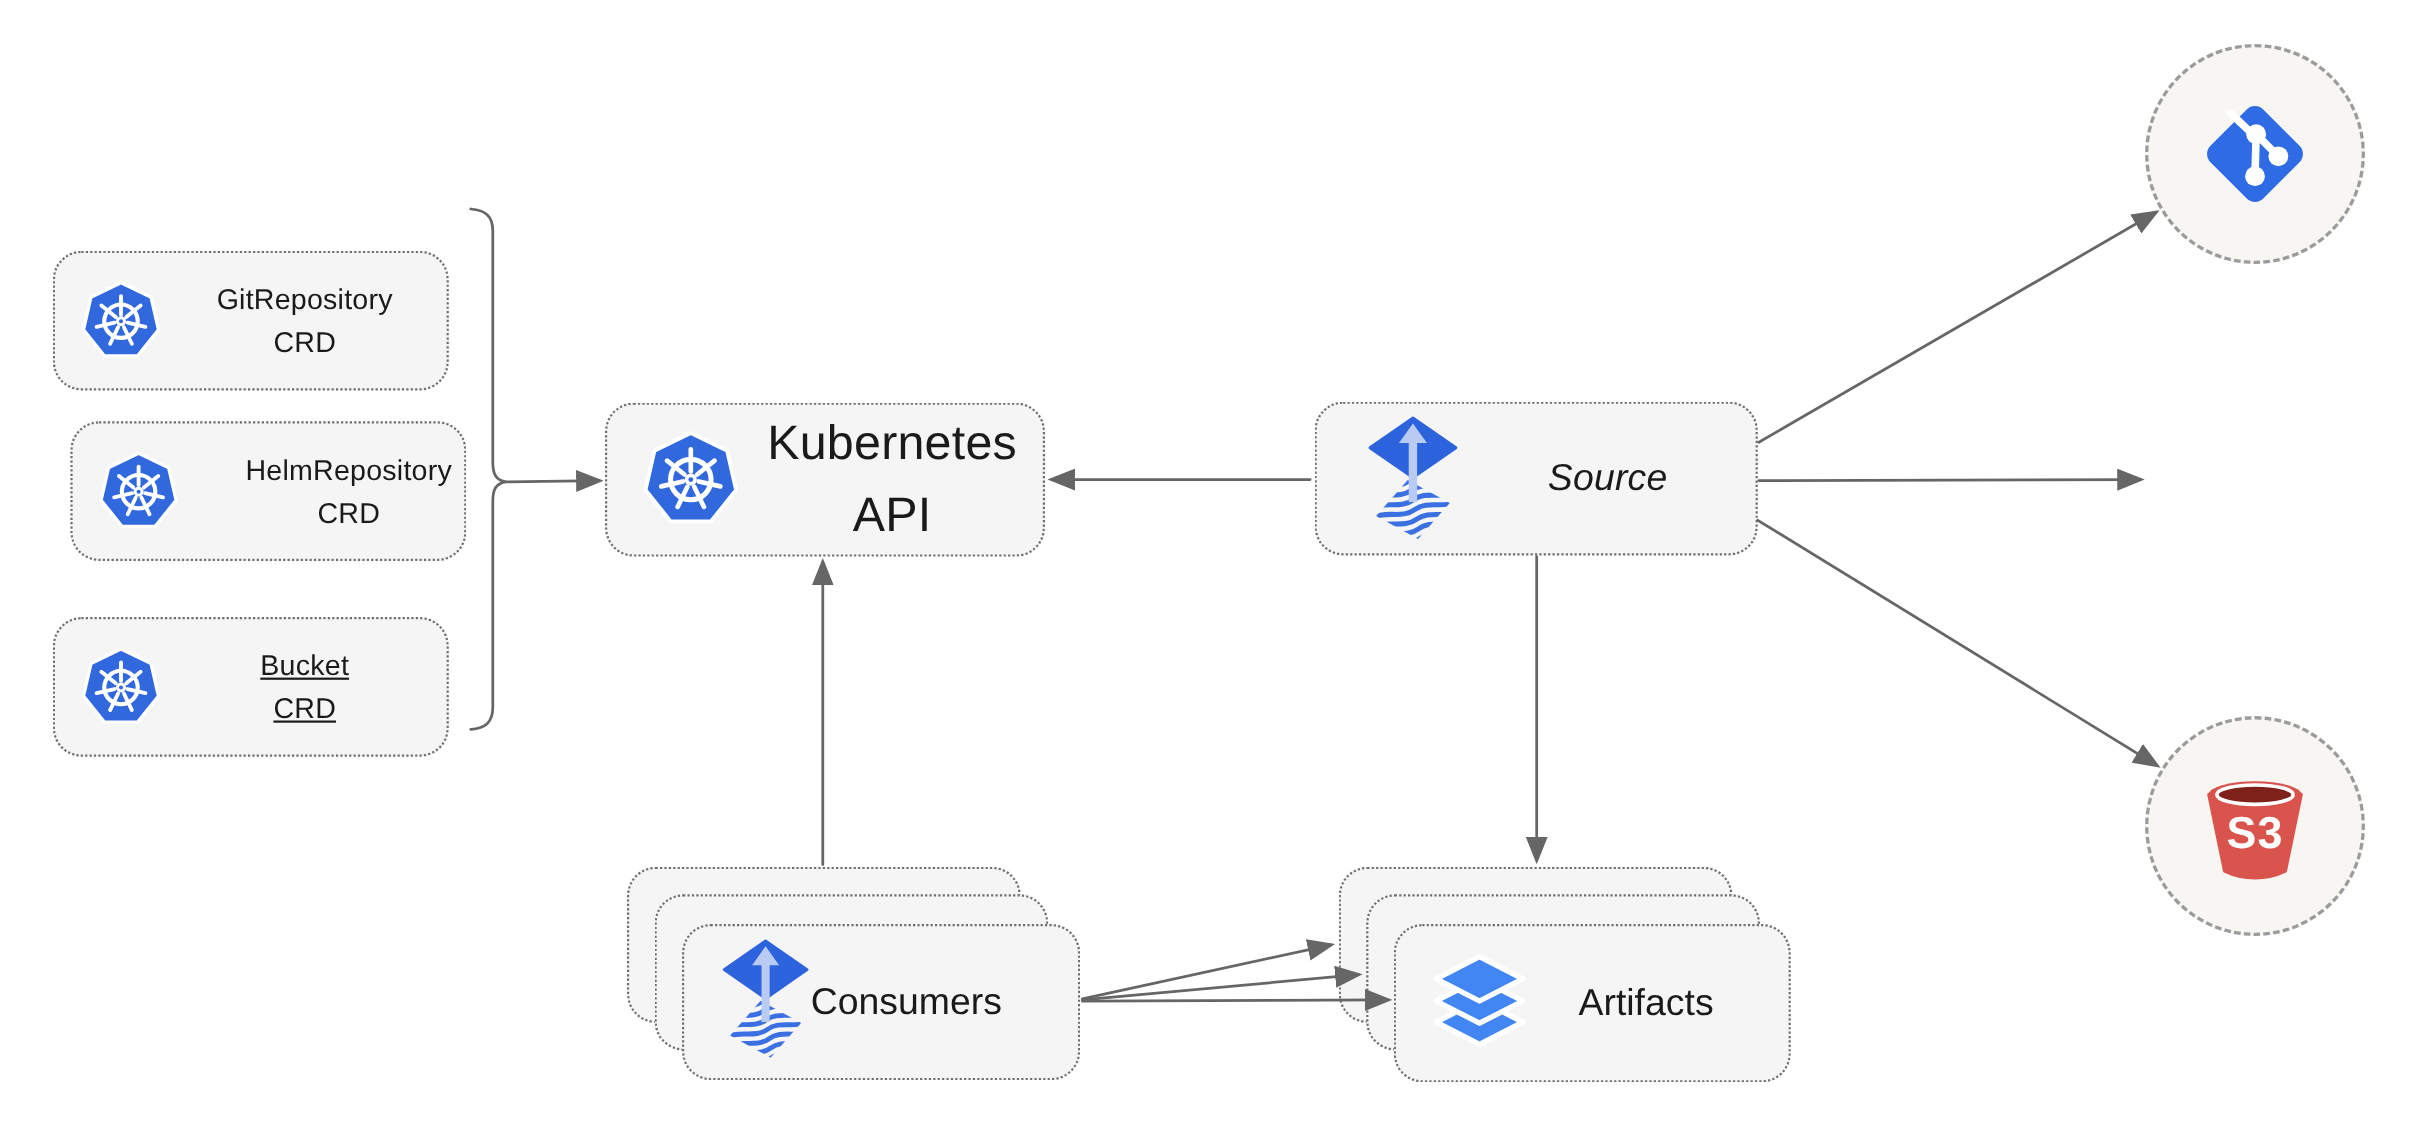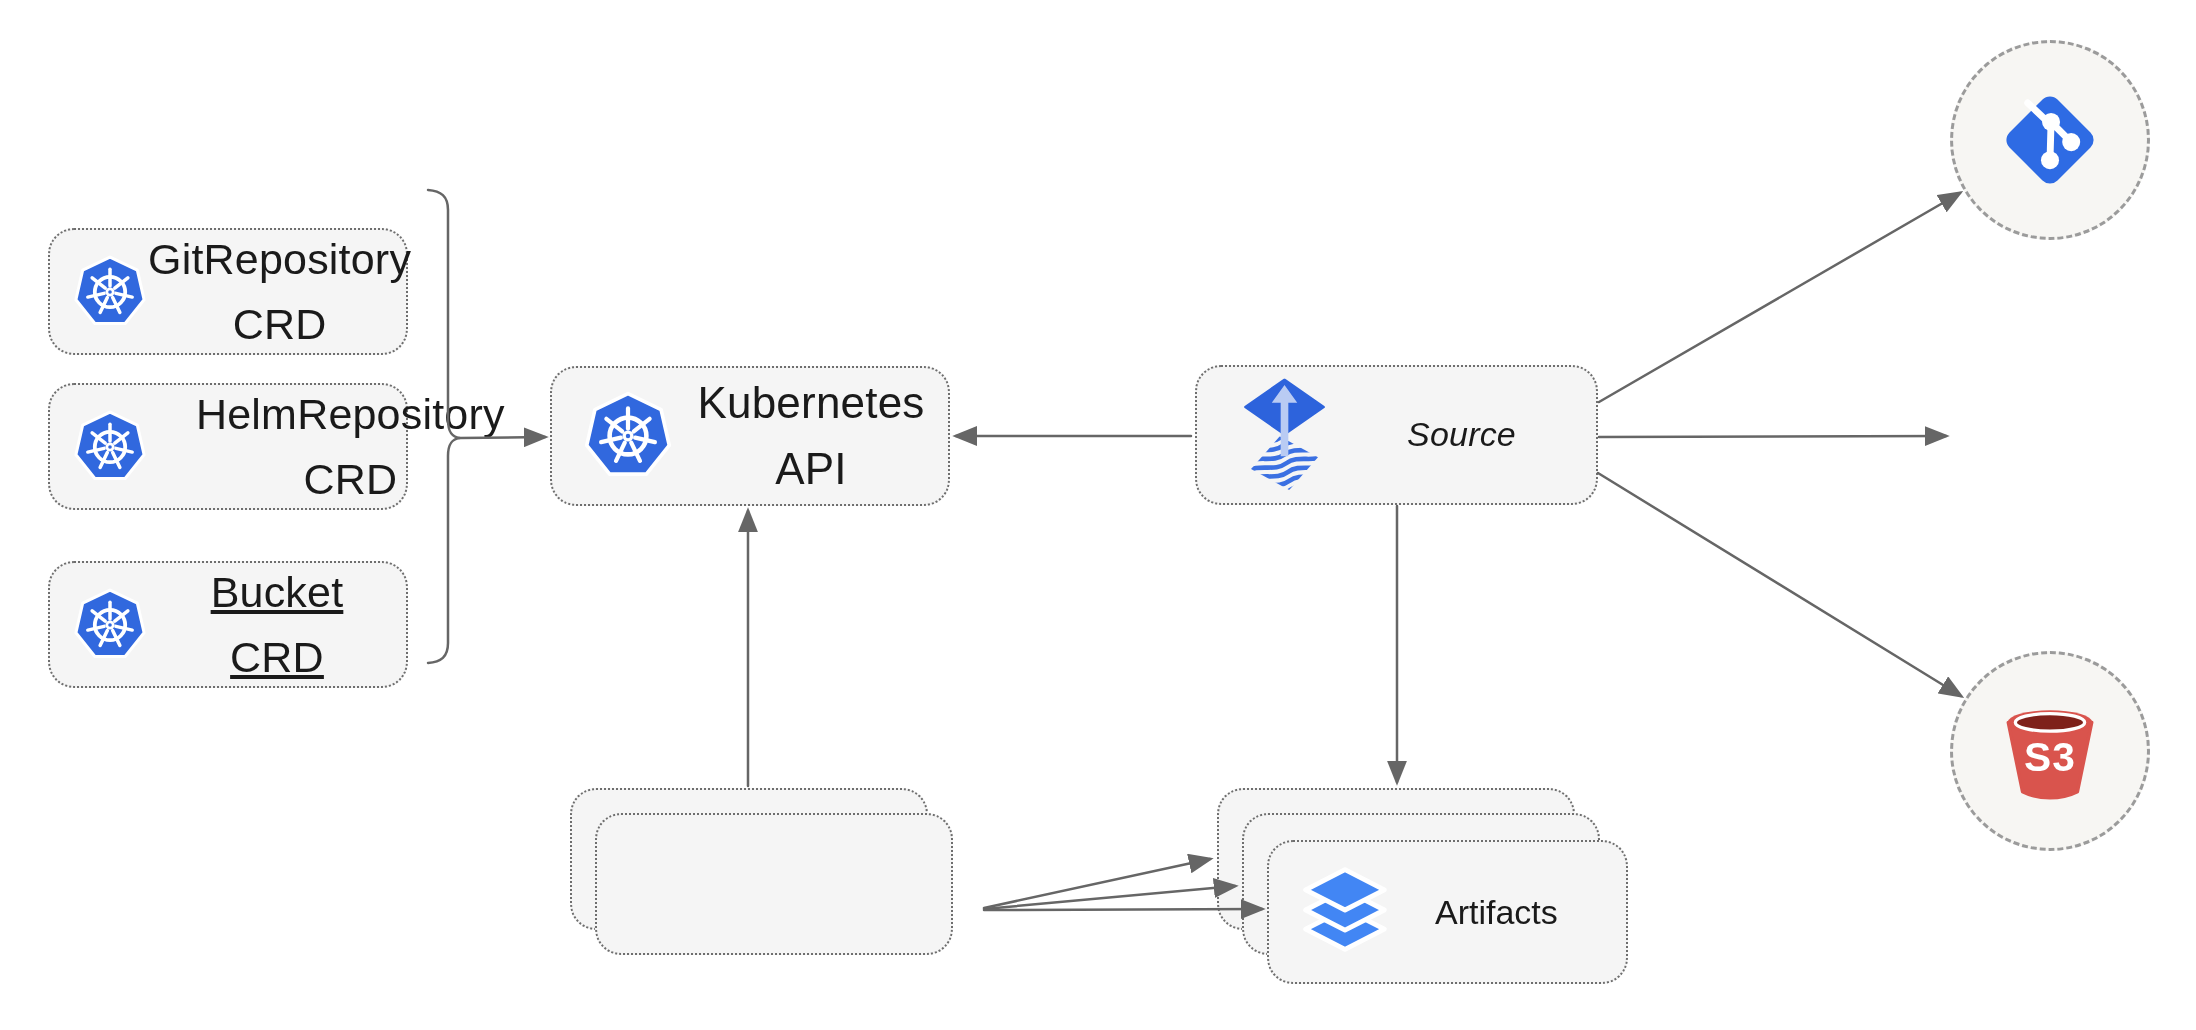--- a/index.html
+++ b/index.html
@@ -18,21 +18,21 @@
     background:var(--node_bg,#f5f5f5);
     border:2px dotted var(--node_border,#6e6e6e);
     border-radius:26px;
     box-sizing:border-box;
     display:flex;align-items:center;
     z-index:2;
   }
   .node .icon{flex:0 0 auto;display:flex;align-items:center;justify-content:center;}
   .node .label{
     flex:1 1 auto;text-align:center;
-    font-size:43px;line-height:1.5;color:var(--text_dark,#1a1a1a);
+    font-size:26px;line-height:1.5;color:var(--text_dark,#1a1a1a);
     letter-spacing:0.2px;
   }
   .label .l1,.label .l2{display:block;}
 
   .stack{position:absolute;z-index:2;}
   .stack .card{
     position:absolute;
     background:var(--node_bg,#f5f5f5);
     border:2px dotted var(--node_border,#6e6e6e);
     border-radius:26px;
@@ -132,21 +132,21 @@
       <svg width="76" height="76" viewBox="0 0 100 100">
           <use href="#sym-k8s"></use>
         </svg>
     </span>
     <span class="label">
       <span class="l1">GitRepository</span>
       <span class="l2">CRD</span>
     </span>
   </div>
 
-  <div class="node" style="left:48px;top:383px;width:360px;height:127px;padding-left:22px;gap:48px;">
+  <div class="node" style="left:64px;top:383px;width:360px;height:127px;padding-left:22px;gap:48px;">
     <span class="icon">
       <svg width="76" height="76" viewBox="0 0 100 100">
           <use href="#sym-k8s"></use>
         </svg>
     </span>
     <span class="label">
       <span class="l1">HelmRepository</span>
       <span class="l2">CRD</span>
     </span>
   </div>
@@ -179,20 +179,28 @@
         </svg>
     </span>
     <span class="label" style="font-size:34px;line-height:1.35;">
       <span class="l1">Source</span>
     </span>
   </div>
 
   <div class="stack" style="left:570px;top:788px;width:412px;height:196px;">
     <div class="card" style="left:0;top:0;width:358px;height:142px;"></div>
     <div class="card" style="left:25px;top:25px;width:358px;height:142px;"></div>
+    <div class="card front" style="left:50px;top:52px;width:362px;height:142px;padding-left:33px;">
+      <span class="icon">
+        <svg width="82" height="112" viewBox="0 0 100 135">
+            <use href="#sym-flux"></use>
+          </svg>
+      </span>
+      <span class="label" style="font-size:34px;">Consumers</span>
+    </div>
   </div>
 
   <div class="stack" style="left:1217px;top:788px;width:411px;height:196px;">
     <div class="card" style="left:0;top:0;width:358px;height:142px;"></div>
     <div class="card" style="left:25px;top:25px;width:358px;height:142px;"></div>
     <div class="card front" style="left:50px;top:52px;width:361px;height:144px;padding-left:28px;gap:42px;">
       <span class="icon">
         <svg width="96" height="96" viewBox="0 0 100 100">
             <use href="#sym-layers"></use>
           </svg>

